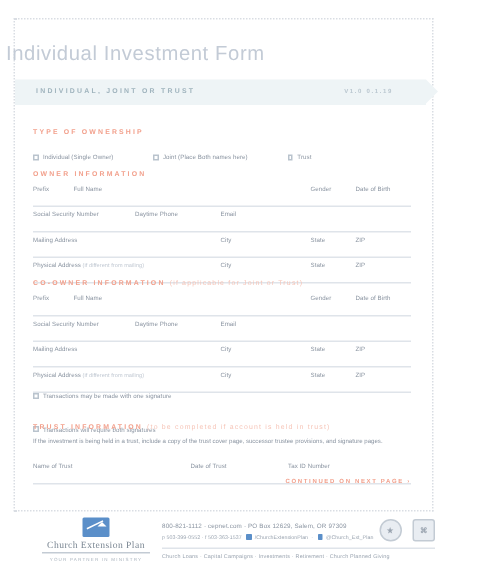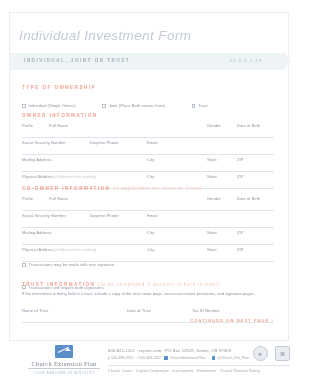--- a/index.html
+++ b/index.html
@@ -16,23 +16,23 @@
   }
   
   .frame{
     position:absolute;left:9px;top:12px;right:9px;bottom:45px;
     border:1px dotted #d9dde3;
     background:#ffffff;
     box-sizing:border-box;
   }
   
   .title{
-    position:absolute;left:19px;top:28px;
+    position:absolute;left:4px;top:28px;
     font-size:13.5px;letter-spacing:.4px;
-    color:#c3cbd6;font-weight:400;font-style:italic;
+    color:#c3cbd6;font-weight:400;
   }
   
   .banner{
     position:absolute;left:10px;top:53px;width:274px;height:17px;
     background:#eef4f6;
   }
   .banner:after{
     content:"";position:absolute;right:-8px;top:0;
     width:0;height:0;
     border-top:8.5px solid transparent;

